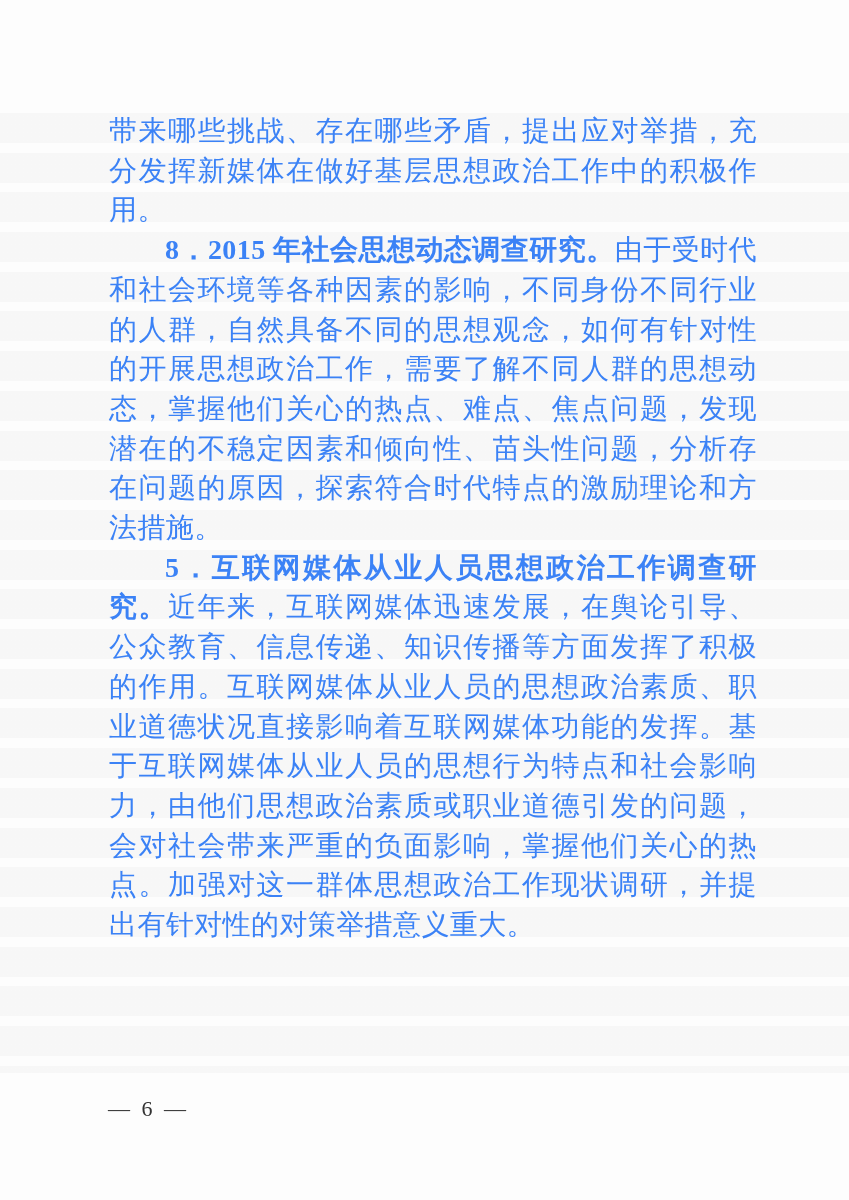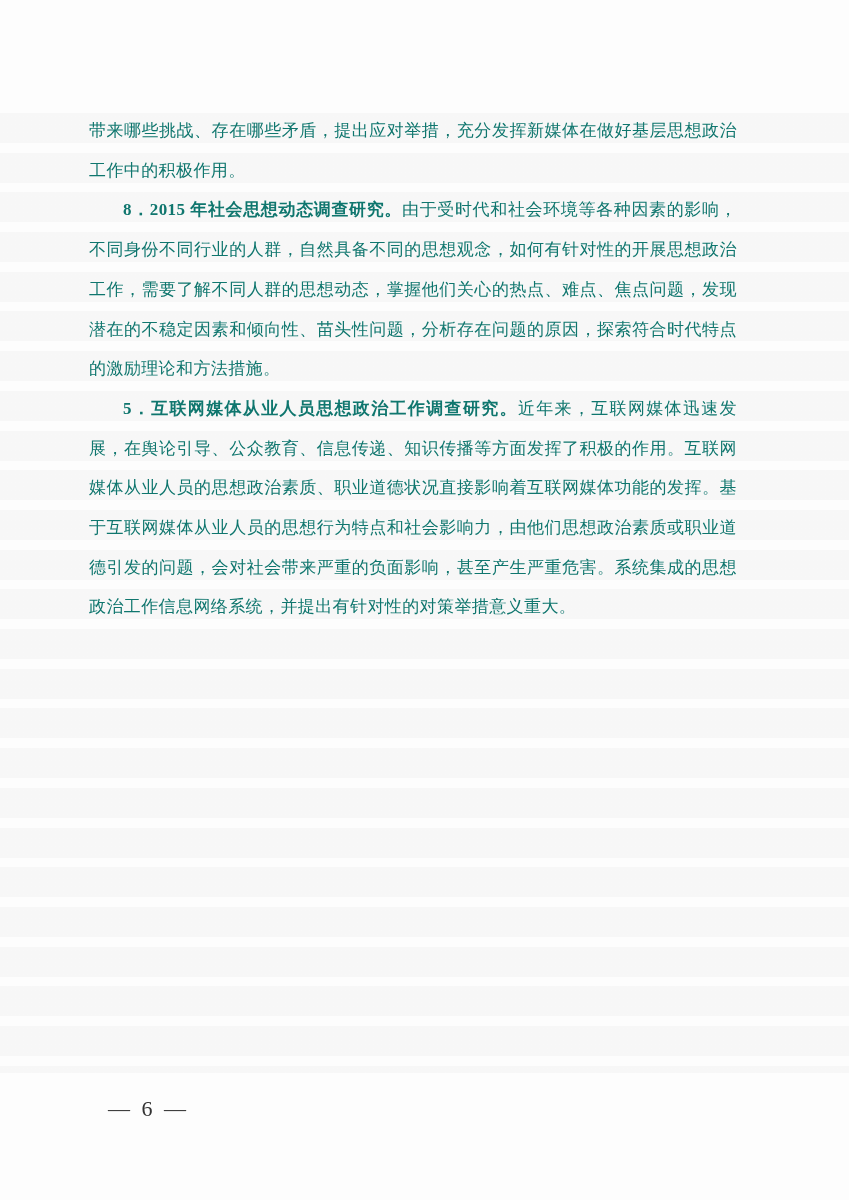--- a/index.html
+++ b/index.html
@@ -26,25 +26,25 @@
       180deg,
       rgba(0,0,0,0.022) 0px,
       rgba(0,0,0,0.022) 30px,
       rgba(0,0,0,0.0) 30px,
       rgba(0,0,0,0.0) 39.7px
     );
     pointer-events: none;
   }
   .content {
     position: absolute;
-    left: 89px;
+    left: 109px;
     top: 111px;
     width: 648px;
-    color: #0f766e;
-    font-size: 17px;
+    color: #3b82f6;
+    font-size: 28px;
     line-height: 39.7px;
     text-align: justify;
     text-justify: inter-ideograph;
     letter-spacing: 0.4px;
   }
   .para {
     margin: 0;
     padding: 0;
     text-indent: 2em;
   }
@@ -72,19 +72,19 @@
 
   <div class="scan-texture"></div>
 
   <div class="content">
 
     <p class="para no-indent"><span class="lead"></span><span>带来哪些挑战、存在哪些矛盾，提出应对举措，充分发挥新媒体在做好基层思想政治工作中的积极作用。</span></p>
 
 
     <p class="para"><span class="lead">8．2015 年社会思想动态调查研究。</span><span>由于受时代和社会环境等各种因素的影响，不同身份不同行业的人群，自然具备不同的思想观念，如何有针对性的开展思想政治工作，需要了解不同人群的思想动态，掌握他们关心的热点、难点、焦点问题，发现潜在的不稳定因素和倾向性、苗头性问题，分析存在问题的原因，探索符合时代特点的激励理论和方法措施。</span></p>
 
-    <p class="para"><span class="lead">5．互联网媒体从业人员思想政治工作调查研究。</span><span>近年来，互联网媒体迅速发展，在舆论引导、公众教育、信息传递、知识传播等方面发挥了积极的作用。互联网媒体从业人员的思想政治素质、职业道德状况直接影响着互联网媒体功能的发挥。基于互联网媒体从业人员的思想行为特点和社会影响力，由他们思想政治素质或职业道德引发的问题，会对社会带来严重的负面影响，甚至产生严重危害。系统集成的思想政治工作信息网络系统，并提出有针对性的对策举措意义重大。</span></p>
+    <p class="para"><span class="lead">5．互联网媒体从业人员思想政治工作调查研究。</span><span>近年来，互联网媒体迅速发展，在舆论引导、公众教育、信息传递、知识传播等方面发挥了积极的作用。互联网媒体从业人员的思想政治素质、职业道德状况直接影响着互联网媒体功能的发挥。基于互联网媒体从业人员的思想行为特点和社会影响力，由他们思想政治素质或职业道德引发的问题，会对社会带来严重的负面影响，掌握他们关心的热点。加强对这一群体思想政治工作现状调研，并提出有针对性的对策举措意义重大。</span></p>
 
   </div>
 
   <div class="footer">— 6 —</div>
 
 </div>
 
 </body></html>

